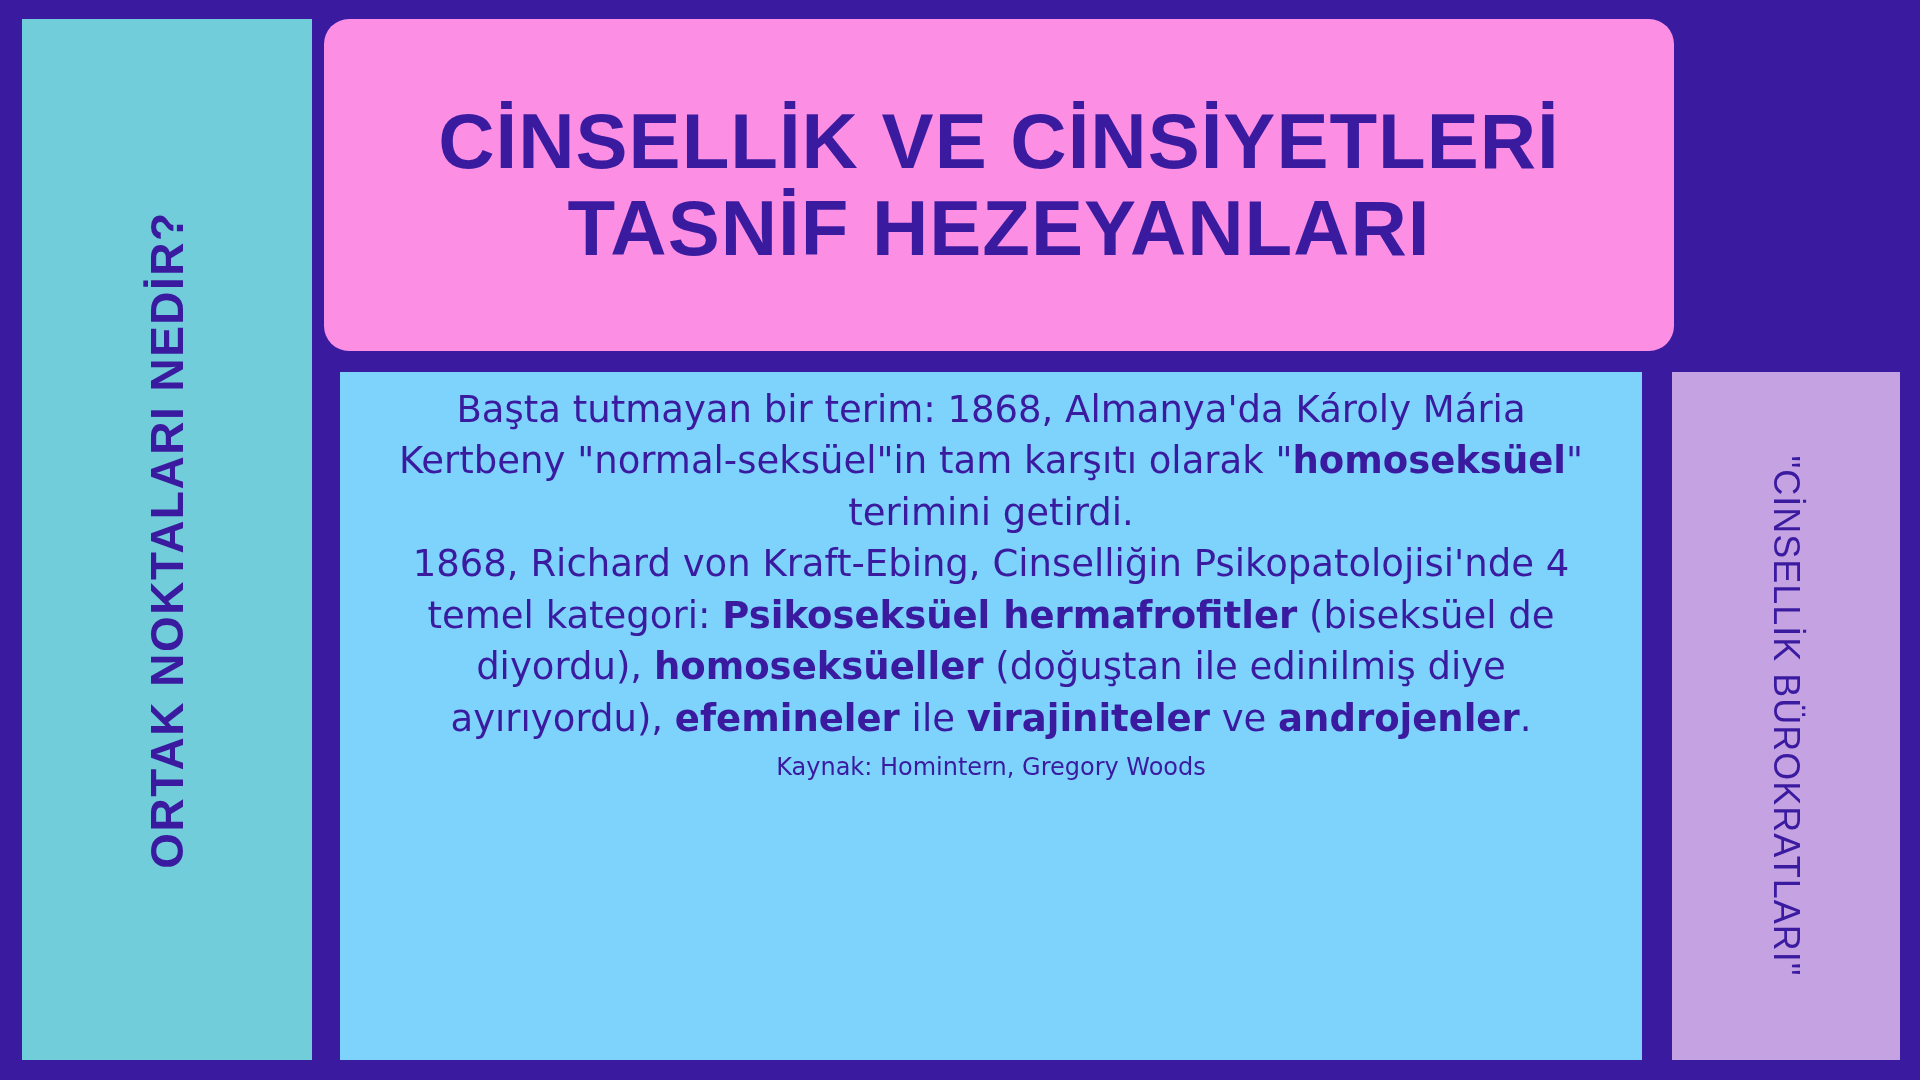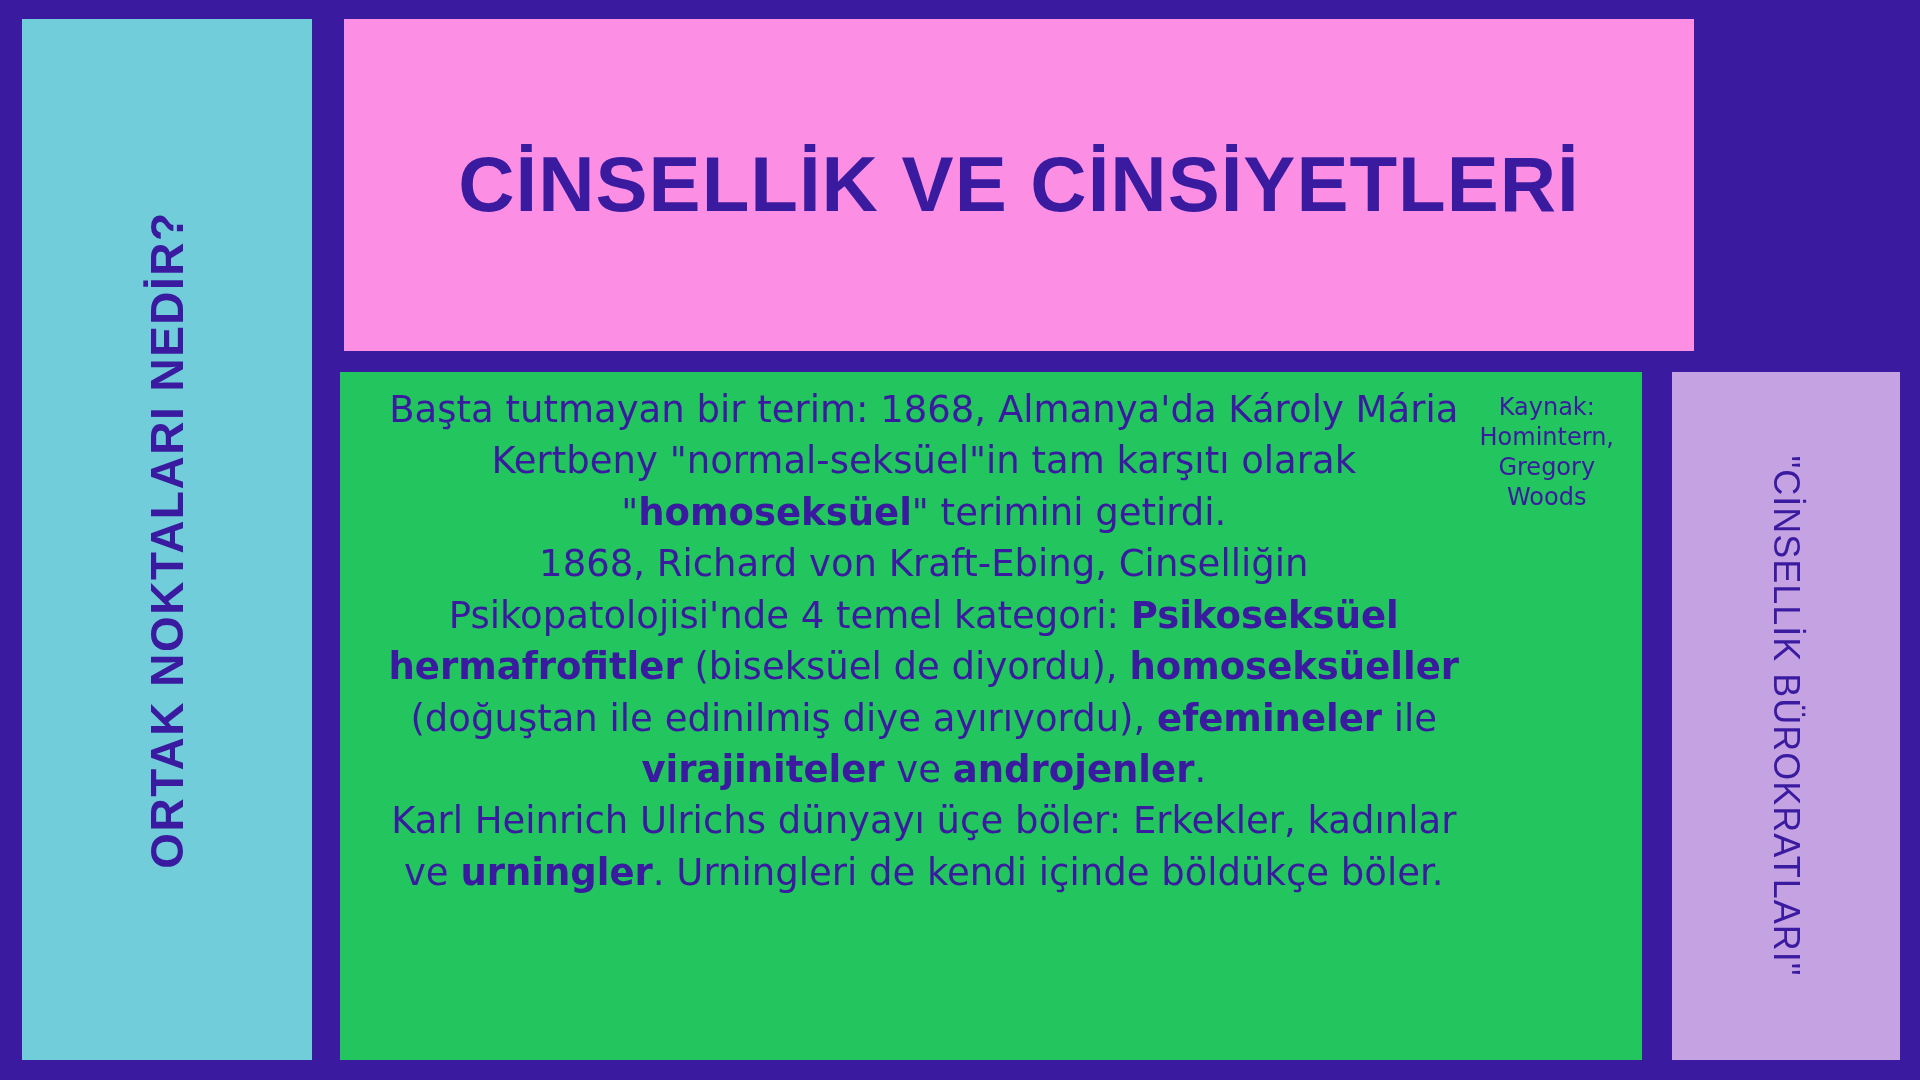--- a/index.html
+++ b/index.html
@@ -43,52 +43,53 @@
     font-size: 46px;
     font-weight: 700;
     letter-spacing: 1.5px;
     color: #3a1ba0;
     font-family: "Liberation Sans", "DejaVu Sans", sans-serif;
   }
 
   
   .title-banner {
     position: absolute;
-    left: 344px;
+    left: 324px;
     top: 19px;
     width: 1350px;
     height: 332px;
     background: #fc8fe4;
     display: flex;
     align-items: center;
     justify-content: center;
     padding: 0 40px;
+    border-radius: 25px;
   }
 
   .title-text {
     text-align: center;
     font-size: 78px;
     line-height: 1.12;
     font-weight: 700;
     letter-spacing: 1px;
     color: #3a1ba0;
     font-family: "Liberation Sans", "DejaVu Sans", sans-serif;
   }
 
   
   .body-panel {
     position: absolute;
     left: 340px;
     top: 372px;
     width: 1302px;
     height: 688px;
-    background: #22c55e;
+    background: #7dd3fc;
     padding: 12px 28px 8px 28px;
     display: flex;
-    flex-direction: row;
+    flex-direction: column;
     justify-content: flex-start;
     overflow: hidden;
   }
 
   .body-text {
     text-align: center;
     color: #3a1ba0;
     font-size: 37px;
     line-height: 1.39;
     font-family: "DejaVu Sans", "Liberation Sans", sans-serif;
@@ -137,31 +138,31 @@
 
 <div class="slide">
 
   <div class="left-panel">
     <div class="left-panel-label">ORTAK NOKTALARI NEDİR?</div>
   </div>
 
   <div class="title-banner">
     <div class="title-text">
       <div>CİNSELLİK VE CİNSİYETLERİ</div>
+      <div>TASNİF HEZEYANLARI</div>
     </div>
   </div>
 
   <div class="body-panel">
     <div class="body-text">
 
       <p><span>Başta tutmayan bir terim: 1868, Almanya'da Károly Mária Kertbeny "normal-seksüel"in tam karşıtı olarak "</span><span class="b">homoseksüel</span><span>" terimini getirdi.</span></p>
 
       <p><span>1868, Richard von Kraft-Ebing, Cinselliğin Psikopatolojisi'nde 4 temel kategori: </span><span class="b">Psikoseksüel hermafrofitler</span><span> (biseksüel de diyordu), </span><span class="b">homoseksüeller</span><span> (doğuştan ile edinilmiş diye ayırıyordu), </span><span class="b">efemineler</span><span> ile </span><span class="b">virajiniteler</span><span> ve </span><span class="b">androjenler</span><span>.</span></p>
 
-      <p><span>Karl Heinrich Ulrichs dünyayı üçe böler: Erkekler, kadınlar ve </span><span class="b">urningler</span><span>. Urningleri de kendi içinde böldükçe böler.</span></p>
 
 
     </div>
 
     <div class="source-line">Kaynak: Homintern, Gregory Woods</div>
   </div>
 
   <div class="right-panel">
     <div class="right-panel-label">"CİNSELLİK BÜROKRATLARI"</div>
   </div>

